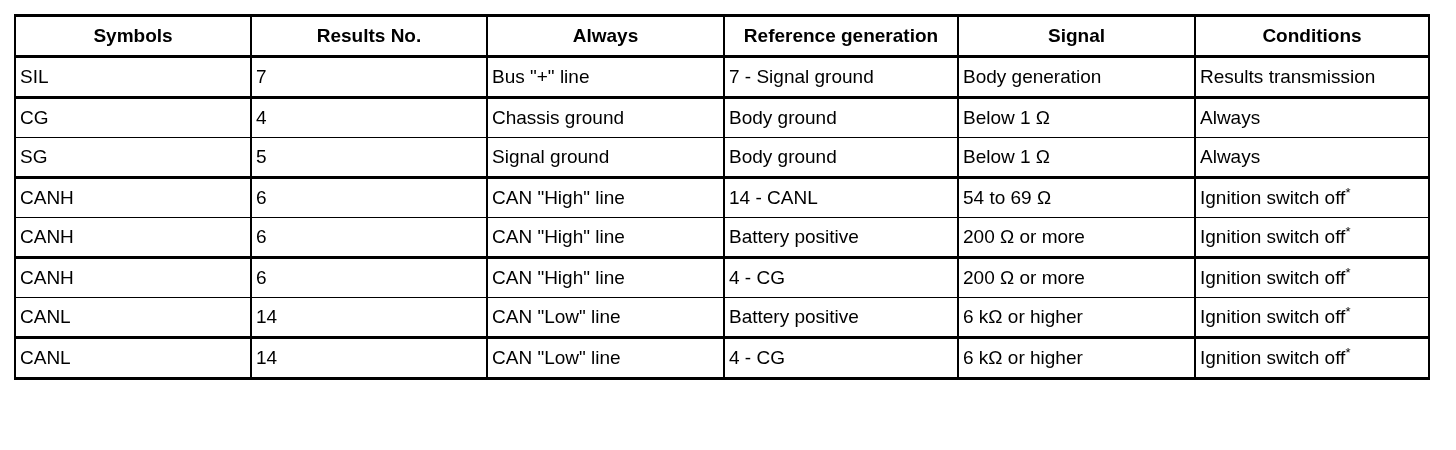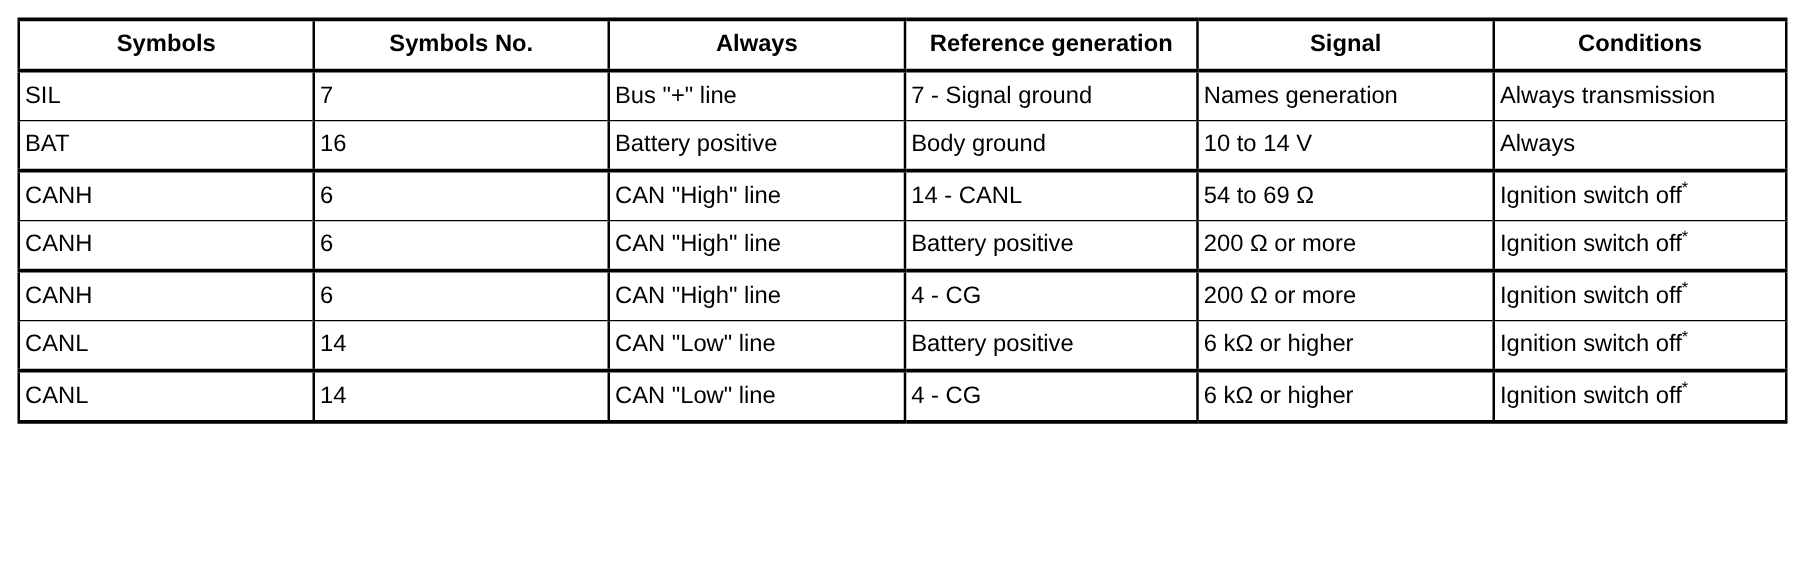--- a/index.html
+++ b/index.html
@@ -89,42 +89,50 @@
       <col class="c-symbols">
       <col class="c-terminal">
       <col class="c-names">
       <col class="c-refterm">
       <col class="c-results">
       <col class="c-conditions">
     </colgroup>
     <thead>
       <tr class="header-row">
         <th>Symbols</th>
-        <th>Symbols No.</th>
+        <th>Results No.</th>
         <th>Always</th>
         <th>Reference generation</th>
         <th>Signal</th>
         <th>Conditions</th>
       </tr>
     </thead>
     <tbody id="table-body">
         <tr class="row-0 rule-thick-top">
           <td>SIL</td>
           <td>7</td>
           <td>Bus "+" line</td>
           <td>7 - Signal ground</td>
-          <td>Names generation</td>
-          <td>Always transmission</td>
+          <td>Body generation</td>
+          <td>Results transmission</td>
         </tr>
-        <tr class="row-3">
-          <td>BAT</td>
-          <td>16</td>
-          <td>Battery positive</td>
+        <tr class="row-1 rule-thick-top">
+          <td>CG</td>
+          <td>4</td>
+          <td>Chassis ground</td>
           <td>Body ground</td>
-          <td>10 to 14 V</td>
+          <td>Below 1 Ω</td>
+          <td>Always</td>
+        </tr>
+        <tr class="row-2">
+          <td>SG</td>
+          <td>5</td>
+          <td>Signal ground</td>
+          <td>Body ground</td>
+          <td>Below 1 Ω</td>
           <td>Always</td>
         </tr>
         <tr class="row-4 rule-thick-top">
           <td>CANH</td>
           <td>6</td>
           <td>CAN "High" line</td>
           <td>14 - CANL</td>
           <td>54 to 69 Ω</td>
           <td><span>Ignition switch off</span><sup class="star">*</sup></td>
         </tr>

